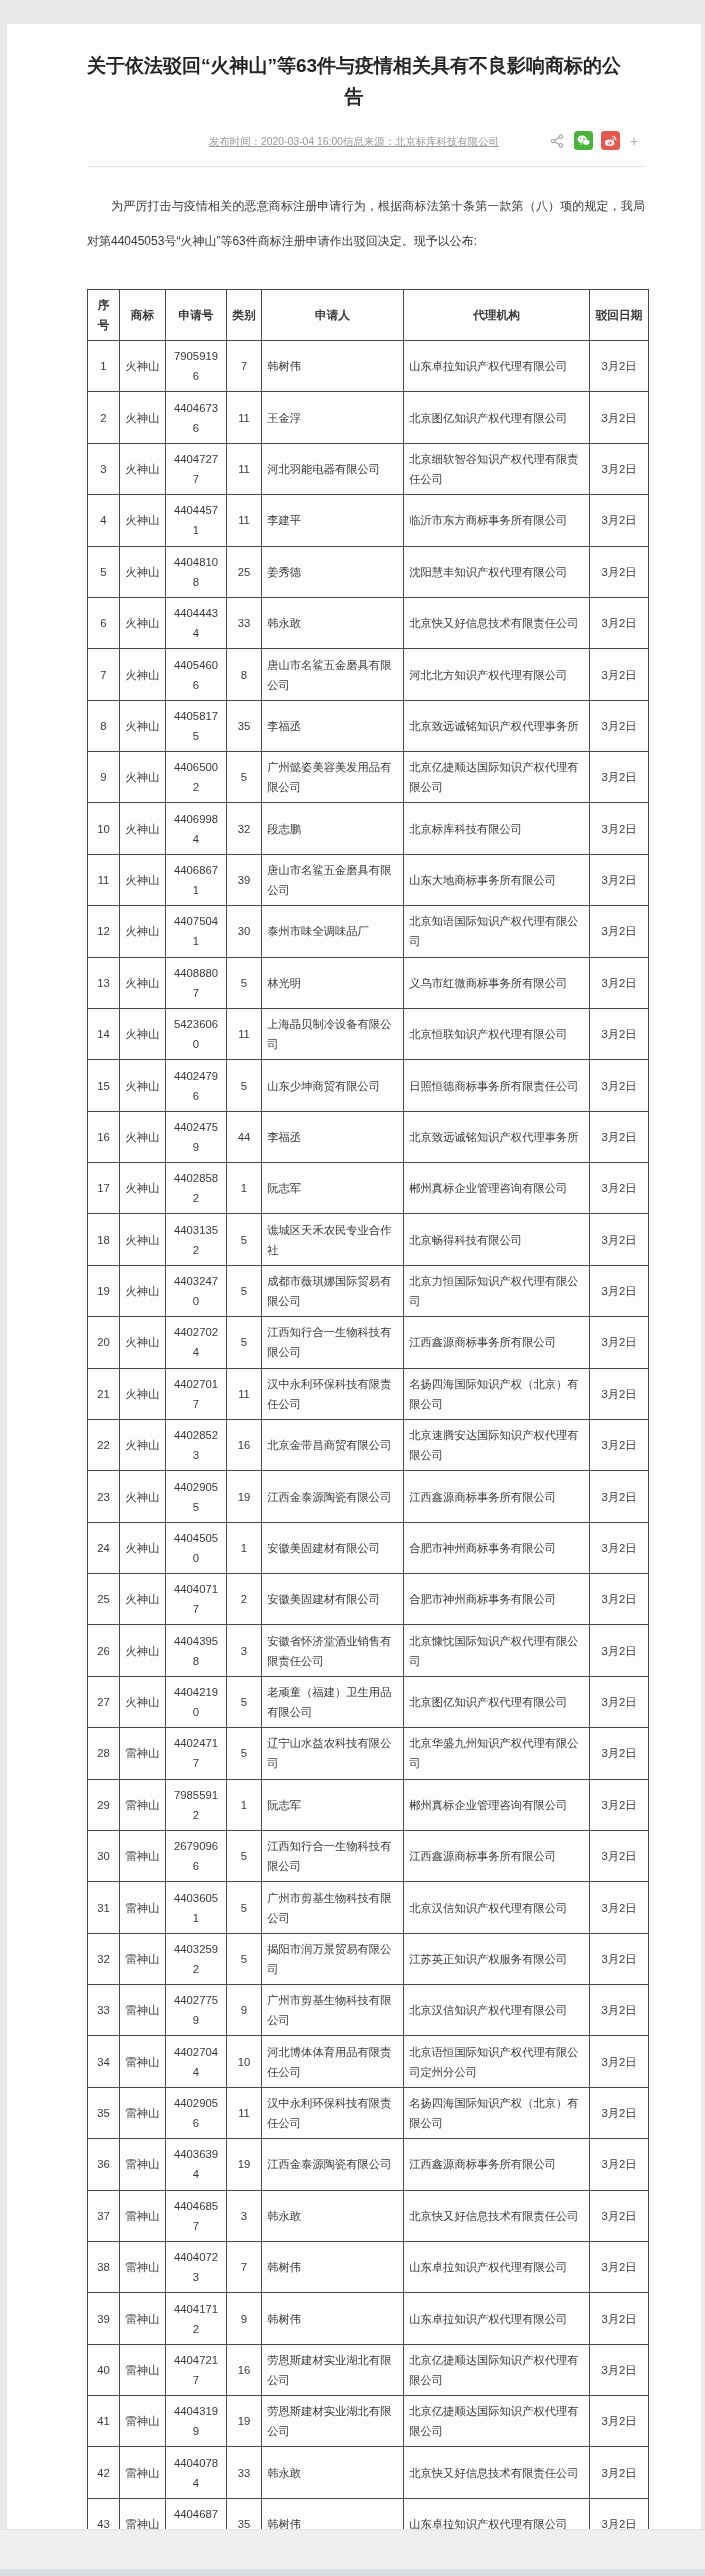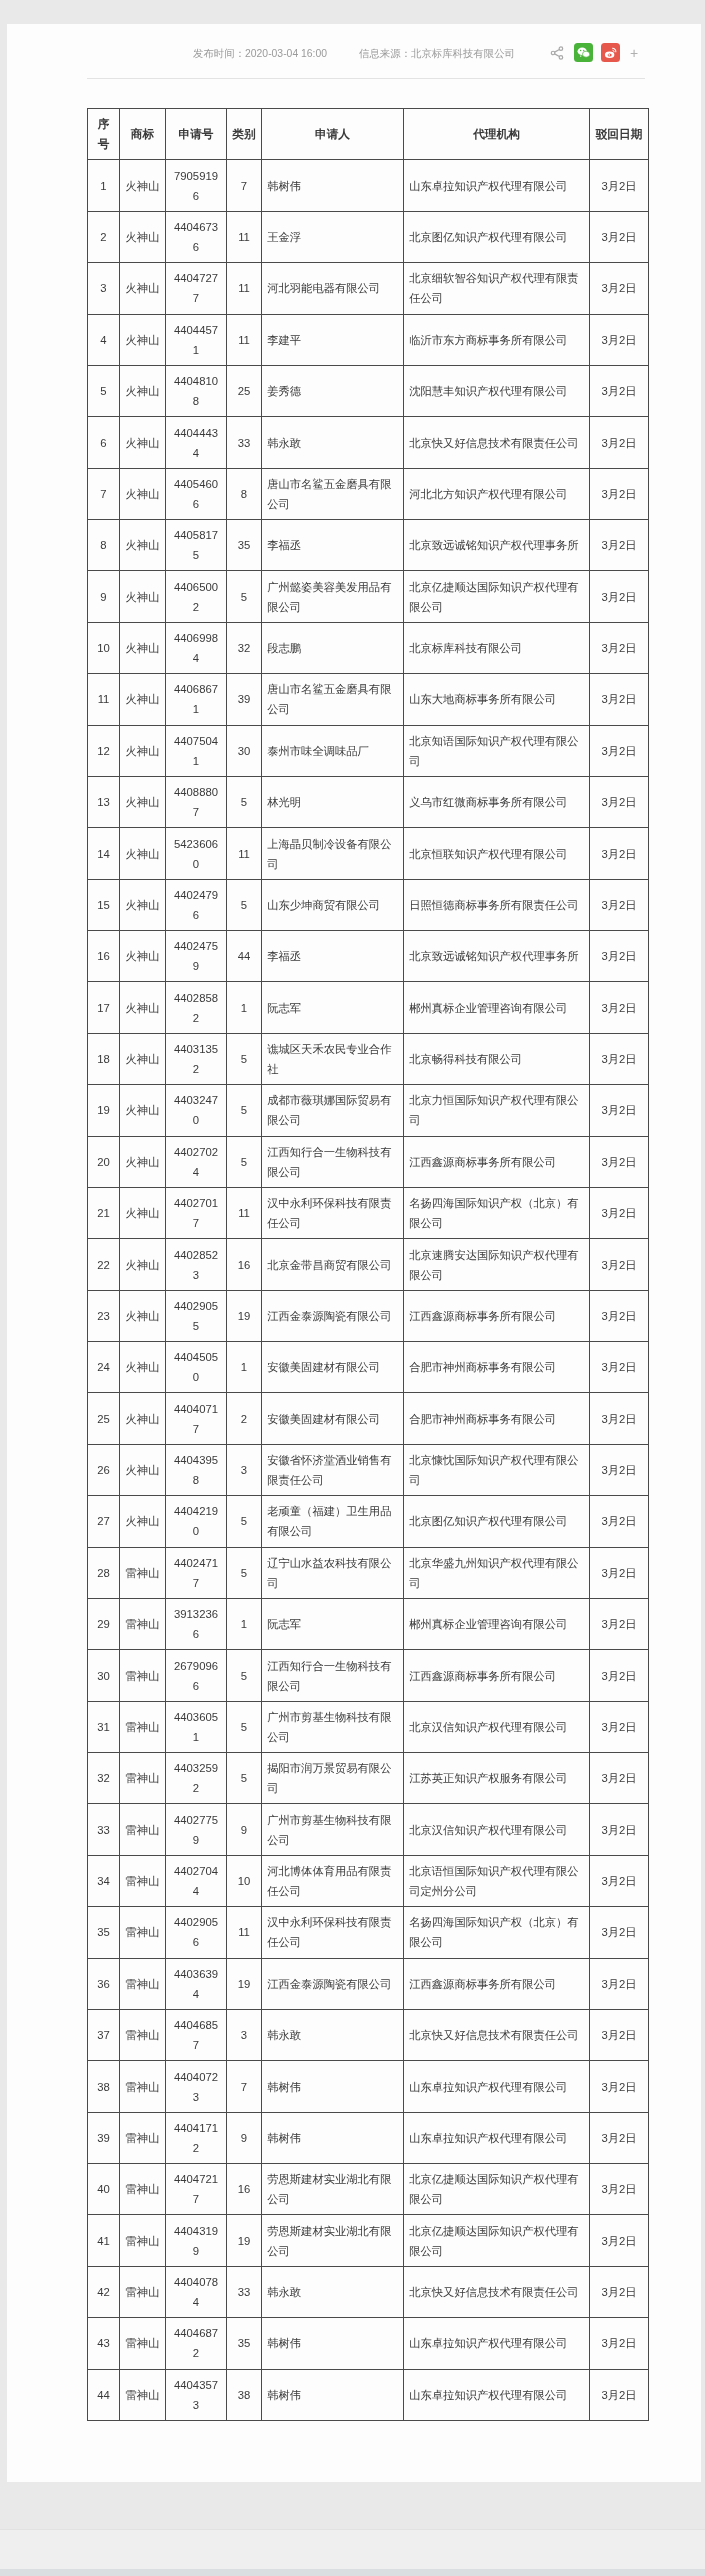--- a/index.html
+++ b/index.html
@@ -11,21 +11,21 @@
   .page-card {
     position:absolute; top:24px; left:7px; width:694px; background:#fdfdfd;
     padding-bottom:61px;
   }
   .doc-title {
     margin:26px 76px 0 76px; text-align:center; font-size:19px; line-height:31px;
     font-weight:bold; color:#252525;
   }
   .meta-row { position:relative; margin-top:19px; height:22.6px; }
   .meta-text { text-align:center; font-size:10.4px; color:#9a9a9a; line-height:22.6px; }
-  .meta-text span { margin:0 16px; }
+  .meta-text span { margin:0 0;text-decoration:underline; }
   .share-bar { position:absolute; right:61px; top:0; display:flex; align-items:center; gap:7.8px; }
   .share-btn { width:19px; height:19px; border-radius:3.5px; display:flex; align-items:center; justify-content:center; cursor:pointer; }
   .share-plain { color:#a9a9a9; background:transparent; }
   .wechat-bg { background:#48b338; }
   .weibo-bg { background:#e6584c; }
   .plus-glyph { color:#b0b0b0; font-size:14px; width:12px; text-align:center; cursor:pointer; }
   .divider { margin:12px 56px 0 80px; border:none; border-top:0.9px solid #e3e3e3; }
   .intro {
     margin:22.6px 56px 0 80px; font-size:12px; line-height:35px; color:#3a3a3a;
     text-indent:2em; text-align:justify;
@@ -46,20 +46,21 @@
     background:#efefef; border-top:0.9px solid #e2e2e2;
   }
   .footer-edge { position:absolute; left:0; bottom:0; width:705px; height:7px; background:#dbdee1; }
   svg { display:block; }
 </style>
 </head>
 <body>
 
 <div class="page-card">
 
+  <h1 class="doc-title">关于依法驳回“火神山”等63件与疫情相关具有不良影响商标的公告</h1>
 
   <div class="meta-row">
     <div class="meta-text">
       <span>发布时间：2020-03-04 16:00</span><span>信息来源：北京标库科技有限公司</span>
     </div>
     <div class="share-bar">
       <span class="share-btn share-plain">
         <svg width="14" height="14" viewBox="0 0 16 16" fill="none" stroke="#a9a9a9" stroke-width="1.4">
           <circle cx="12.5" cy="3" r="2"></circle>
             <circle cx="3.5" cy="8" r="2"></circle>
@@ -85,20 +86,21 @@
           <path d="M9.5 1.5 A4.5 4.5 0 0 1 13.8 6" stroke="#ffffff" stroke-width="1.2" fill="none"></path>
           <path d="M9.8 3.8 A2.2 2.2 0 0 1 11.8 6" stroke="#ffffff" stroke-width="1.1" fill="none"></path>
         </svg>
       </span>
       <span class="plus-glyph">+</span>
     </div>
   </div>
 
   <hr class="divider">
 
+  <p class="intro">为严厉打击与疫情相关的恶意商标注册申请行为，根据商标法第十条第一款第（八）项的规定，我局对第44045053号“火神山”等63件商标注册申请作出驳回决定。现予以公布:</p>
 
   <table class="tm-table">
     <colgroup>
       <col style="width:32px">
         <col style="width:46px">
         <col style="width:61px">
         <col style="width:35px">
       <col style="width:142px">
         <col style="width:186px">
         <col style="width:59px">
@@ -363,21 +365,21 @@
           <td class="c">雷神山</td>
           <td class="c">44024717</td>
           <td class="c">5</td>
           <td class="l">辽宁山水益农科技有限公司</td>
           <td class="l">北京华盛九州知识产权代理有限公司</td>
           <td class="c">3月2日</td>
         </tr>
         <tr>
           <td class="c">29</td>
           <td class="c">雷神山</td>
-          <td class="c">39132366</td>
+          <td class="c">79855912</td>
           <td class="c">1</td>
           <td class="l">阮志军</td>
           <td class="l">郴州真标企业管理咨询有限公司</td>
           <td class="c">3月2日</td>
         </tr>
         <tr>
           <td class="c">30</td>
           <td class="c">雷神山</td>
           <td class="c">26790966</td>
           <td class="c">5</td>

